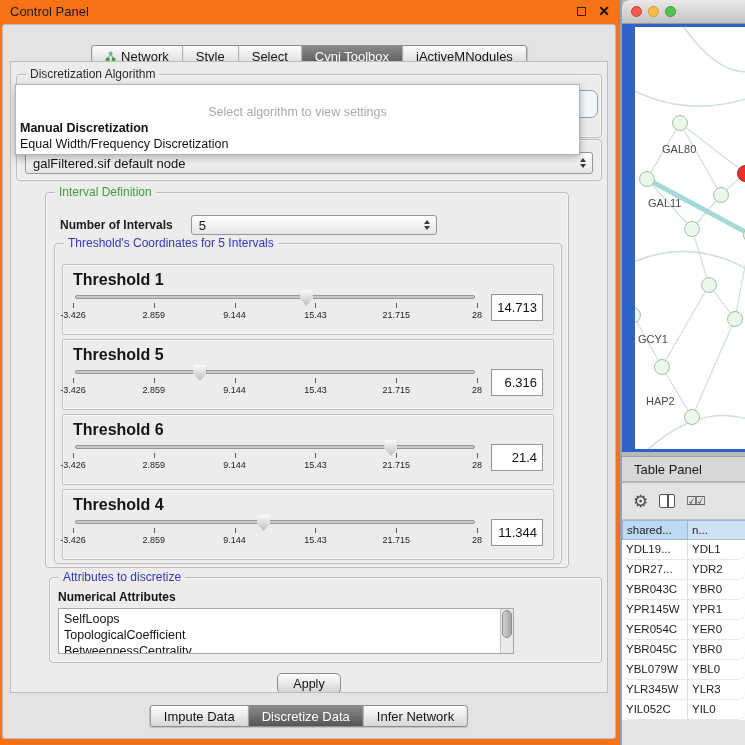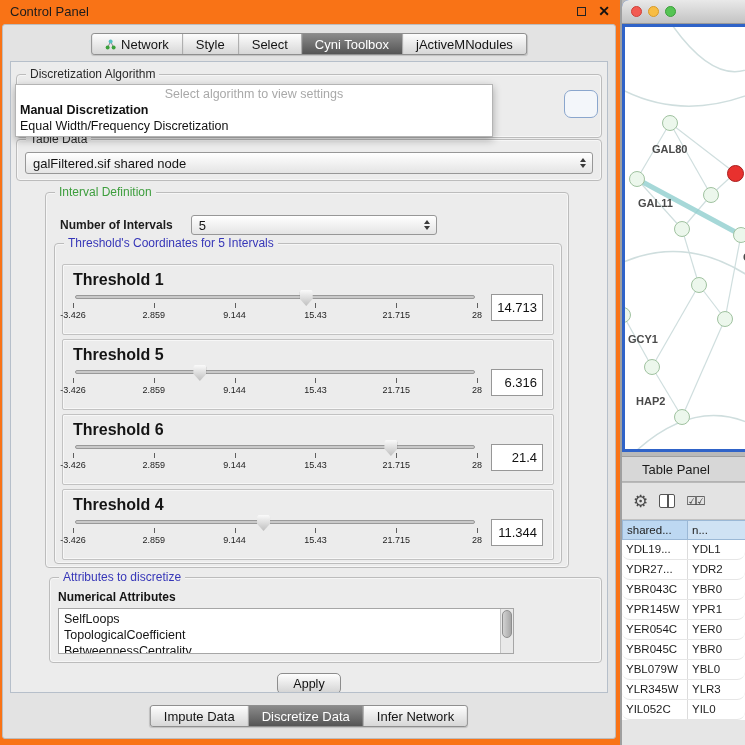--- a/index.html
+++ b/index.html
@@ -12,21 +12,21 @@
   .titlebar .title { flex:1; }
   .float-icon { width:9px; height:9px; border:1.5px solid #222; margin-right:12px; }
   .close-icon { font-size:14px; font-weight:bold; color:#111; line-height:1; }
 
   .panel-body { position:absolute; left:2px; right:4px; top:24px; bottom:6px; background:#e3e3e3;
                 border:1px solid #bdbdbd; border-radius:3px; }
 
   .tabstrip { position:absolute; left:50%; transform:translateX(-50%); display:flex; height:22px;
               border:1px solid #8f8f8f; border-radius:3px; overflow:hidden;
               background:linear-gradient(#fdfdfd,#d7d7d7); box-shadow:0 1px 1px rgba(0,0,0,.15); }
-  .tabstrip.top { top:8px;justify-content:center; }
+  .tabstrip.top { top:20px;justify-content:center; }
   .tabstrip.bottom { bottom:11px; }
   .tab-seg { display:flex; align-items:center; gap:5px; padding:0 13px; font-size:13px; color:#141414;
              border-right:1px solid #a8a8a8; cursor:default; white-space:nowrap; }
   .tab-seg:last-child { border-right:none; }
   .tab-seg.selected { background:linear-gradient(#8b8b8b,#555555); color:#fff; }
   .net-glyph { display:inline-flex; }
 
   .panel-inner { position:absolute; left:7px; right:7px; top:36px; bottom:45px; background:#ececec;
                  border:1px solid #b6bfca; position:absolute; overflow:hidden; }
 
@@ -44,22 +44,22 @@
   
   .combobox { display:flex; align-items:center; height:22px; border:1px solid #979797; border-radius:3px;
               background:linear-gradient(#ffffff,#e4e4e4); overflow:hidden; }
   .combo-value { flex:1; font-size:13px; color:#141414; padding-left:7px; white-space:nowrap; overflow:hidden; }
   .combo-arrows { width:16px; display:flex; flex-direction:column; align-items:center; gap:2px; padding-right:2px; }
   .combo-arrows .up { width:0; height:0; border-left:3.5px solid transparent; border-right:3.5px solid transparent; border-bottom:4px solid #3a3a3a; }
   .combo-arrows .dn { width:0; height:0; border-left:3.5px solid transparent; border-right:3.5px solid transparent; border-top:4px solid #3a3a3a; }
   .table-data-combo { margin:12px 8px 0 8px; }
 
   
-  .dropdown-overlay { position:absolute; left:4px; top:22px; width:478px; background:#ffffff;
-                      border:1px solid #b4b4b4; box-shadow:0 3px 8px rgba(0,0,0,.3); z-index:40; padding:1px 0 2px; }
+  .dropdown-overlay { position:absolute; left:4px; top:22px; width:565px; background:#ffffff;
+                      border:1px solid #b4b4b4; box-shadow:0 3px 8px rgba(0,0,0,.3); z-index:40; padding:19px 0 2px; }
   .ovl-placeholder { font-size:12.5px; color:#a9a9a9; text-align:center; height:16px; line-height:16px; }
   .ovl-row { font-size:12.5px; color:#111; padding-left:4px; height:16px; line-height:16px; }
   .ovl-row.bold { font-weight:bold; }
   .combo-fragment { position:absolute; left:553px; top:28px; width:34px; height:28px; z-index:10;
                     border:1px solid #8aa6cd; border-radius:7px; background:#f3f6fa; }
 
   
   .interval-group { margin:11px 38px 0 34px; height:376px; }
   .intervals-row { display:flex; align-items:center; padding:22px 0 0 14px; }
   .intervals-label { font-size:12px; font-weight:bold; color:#1c1c1c; }
@@ -100,31 +100,31 @@
   
   .right-pane { position:absolute; left:622px; top:0; width:123px; height:745px; background:#b9b9b9; }
   .mac-window { position:absolute; left:0; top:0; width:123px; height:452px; border-radius:7px 0 0 0;
                 overflow:hidden; background:#2f63c8; }
   .mac-titlebar { height:24px; background:linear-gradient(#e9e9e9,#c3c3c3); border-bottom:1px solid #9a9a9a;
                   display:flex; align-items:center; gap:6px; padding-left:9px; }
   .light { width:11px; height:11px; border-radius:50%; }
   .light.red    { background:#f25a52; border:1px solid #ce4038; }
   .light.yellow { background:#f8bd44; border:1px solid #d69a2c; }
   .light.green  { background:#55c454; border:1px solid #3c9e3c; }
-  .net-frame { position:absolute; top:24px; left:0; right:0; bottom:0; padding:3px 0 3px 3px;font-weight:bold; }
+  .net-frame { position:absolute; top:24px; left:0; right:0; bottom:0; padding:3px 0 3px 13px; }
   .net-canvas { width:100%; height:100%; background:#fff; position:relative; overflow:hidden; }
   .net-canvas svg { position:absolute; left:0; top:0; }
   .net-node { position:absolute; width:16px; height:16px; border-radius:50%;
               background:#ecf7ec; border:1px solid #a0c2a0; }
   .net-node.red { background:#e8312e; border:1px solid #a81d1d; width:17px; height:17px; }
   .net-label { position:absolute; font-size:11px; color:#4a4a4a; white-space:nowrap; }
 
   .table-panel-bar { position:absolute; top:456px; left:0; width:123px; height:26px; background:#d7d7d7;
                      border-top:1px solid #9e9e9e; border-bottom:1px solid #b2b2b2;
-                     font-size:13px; color:#1a1a1a; line-height:25px; padding-left:20px; }
+                     font-size:13px; color:#1a1a1a; line-height:25px; padding-left:12px; }
   .table-area { position:absolute; top:483px; left:0; width:123px; bottom:0; background:#e6e6e6; }
   .table-toolbar { height:37px; display:flex; align-items:center; gap:11px; padding-left:11px;
                    background:#e3e3e3; border-bottom:1px solid #c2c2c2; }
   .gear-icon { font-size:17px; color:#4a4a4a; line-height:1; }
   .columns-icon { width:16px; height:14px; border:1.5px solid #555; border-radius:2px; position:relative; background:#fff; }
   .columns-icon::after { content:""; position:absolute; left:50%; top:0; bottom:0; width:1.5px; background:#555; }
   .checks-icon { font-size:12px; color:#3d3d3d; letter-spacing:-2px; }
 
   .thead { display:flex; height:20px; }
   .th { font-size:11.5px; color:#222; line-height:19px; padding-left:4px; overflow:hidden; white-space:nowrap; }
@@ -183,21 +183,21 @@
 
       <div class="dropdown-overlay">
         <div class="ovl-placeholder">Select algorithm to view settings</div>
       <div class="ovl-row bold">Manual Discretization</div>
           <div class="ovl-row">Equal Width/Frequency Discretization</div>
         </div>
 
       <div class="groupbox table-data-group">
         <span class="group-label">Table Data</span>
         <div class="combobox table-data-combo">
-          <span class="combo-value">galFiltered.sif shared node</span>
+          <span class="combo-value">galFiltered.sif default node</span>
           <span class="combo-arrows">
               <i class="up"></i>
               <i class="dn"></i>
             </span>
         </div>
       </div>
 
       <div class="groupbox interval-group">
         <span class="group-label green">Interval Definition</span>
 

